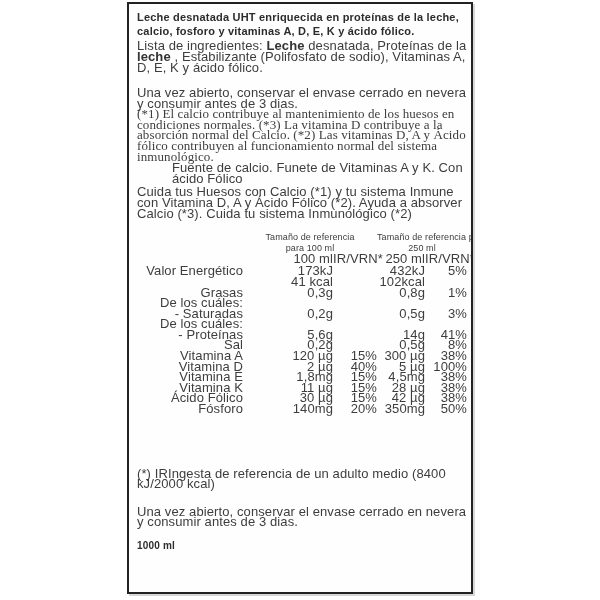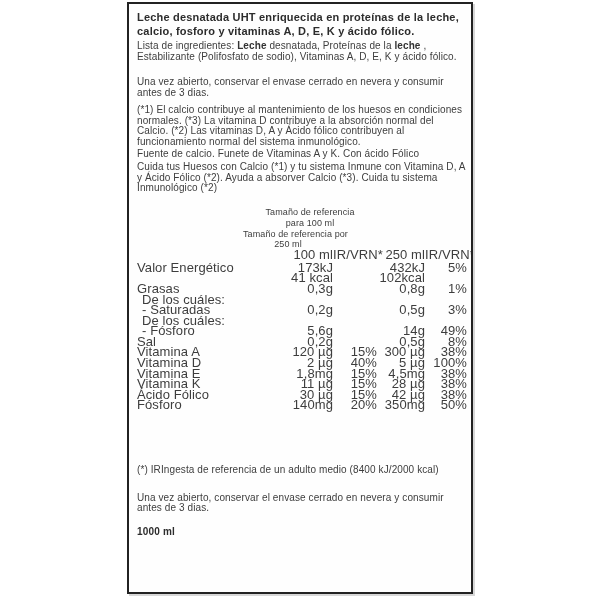--- a/index.html
+++ b/index.html
@@ -32,39 +32,38 @@
     overflow: hidden;
   }
   .title {
     font-size: 11px;
     font-weight: bold;
     line-height: 14px;
     color: #2c2c2c;
     letter-spacing: 0.2px;
   }
   .body-text {
-    font-size: 10px;
+    font-size: 13px;
     line-height: 10.6px;
     letter-spacing: 0.1px;
   }
   .ingredients { line-height: 11px; margin-top: 2px; }
   .ingredients b { font-weight: bold; color: #333; }
   .storage { margin-top: 15px; }
-  .claims { margin-top: 7px; }
-  .source-line { margin-top: 1px; }
+  .claims { margin-top: 0; font-family: Liberation Serif, serif; }
+  .source-line { margin-top: 1px; margin-left: 35px; }
   .benefits { margin-top: 3px; }
 
   .group-headers {
     margin-top: 13px;
     margin-left: 106px;
     display: flex;
     font-size: 9px;
     line-height: 10.8px;
     letter-spacing: 0.1px;
-    flex-direction: column;
   }
   .group { text-align: center; }
   .group-1 { width: 134px; }
   .group-2 { width: 90px; }
   .group .g-line1 { white-space: nowrap; }
 
   table.nutri {
     border-collapse: collapse;
     table-layout: fixed;
     width: 330px;
@@ -77,21 +76,21 @@
     font-weight: normal;
     letter-spacing: 0.1px;
     overflow: visible;
   }
   .col-label { width: 106px; }
   .col-v100  { width: 90px; }
   .col-ir100 { width: 44px; }
   .col-v250  { width: 48px; }
   .col-ir250 { width: 42px; }
   td.num, th.num { text-align: right; }
-  td.lbl { text-align: left; }
+  td.lbl { text-align: right; }
   td.lbl.indent { padding-left: 5px; }
   tr.colhead th { padding-bottom: 2px; }
 
   .footnote { margin-top: 54px; }
   .storage-2 { margin-top: 17px; }
   .volume {
     margin-top: 12px;
     font-size: 10px;
     font-weight: bold;
     color: #2c2c2c;
@@ -183,25 +182,25 @@
         <td class="num">3%</td>
       </tr>
       <tr>
         <td class="lbl indent">De los cuáles:</td>
         <td class="num"></td>
         <td class="num"></td>
         <td class="num"></td>
         <td class="num"></td>
       </tr>
       <tr>
-        <td class="lbl indent">- Fósforo</td>
+        <td class="lbl indent">- Proteínas</td>
         <td class="num">5,6g</td>
         <td class="num"></td>
         <td class="num">14g</td>
-        <td class="num">49%</td>
+        <td class="num">41%</td>
       </tr>
       <tr>
         <td class="lbl">Sal</td>
         <td class="num">0,2g</td>
         <td class="num"></td>
         <td class="num">0,5g</td>
         <td class="num">8%</td>
       </tr>
       <tr>
         <td class="lbl">Vitamina A</td>

